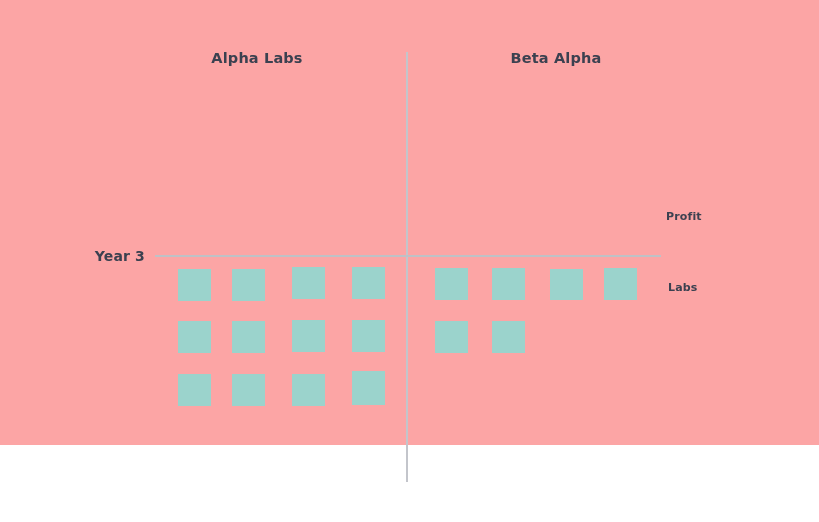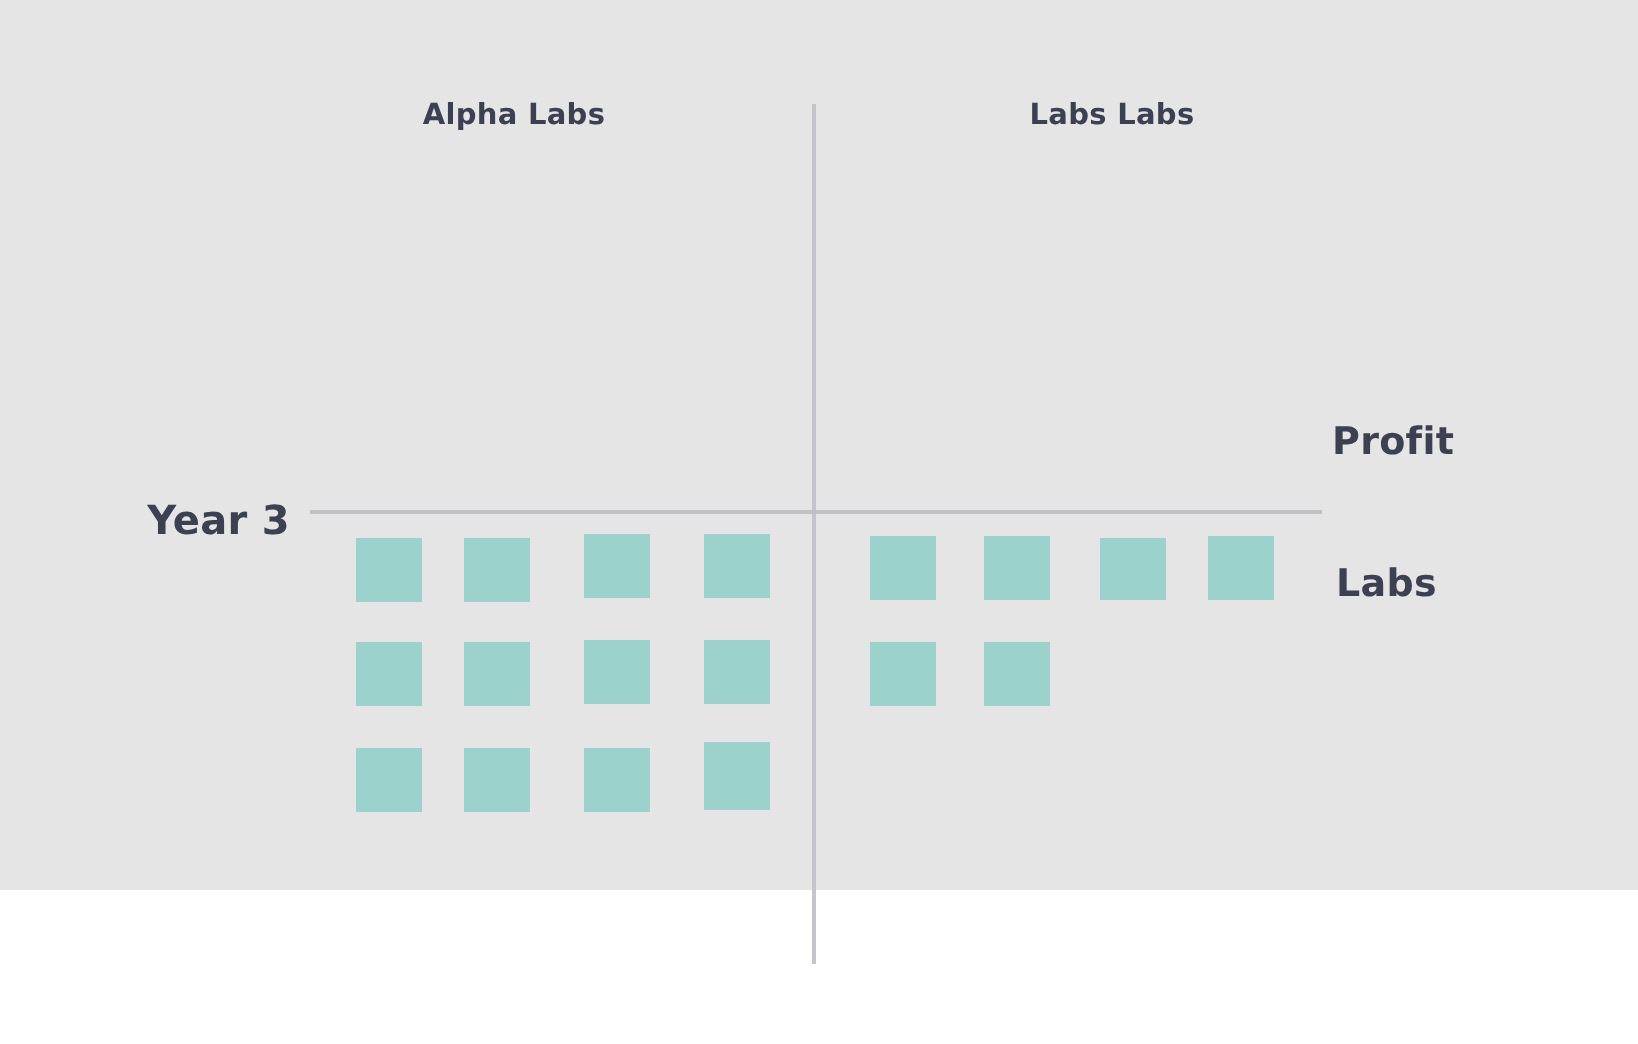--- a/index.html
+++ b/index.html
@@ -10,21 +10,21 @@
     width: 819px;
     height: 522px;
     background: #ffffff;
     font-family: "DejaVu Sans", "Liberation Sans", sans-serif;
     overflow: hidden;
   }
   #quadrant-chart {
     position: relative;
     width: 819px;
     height: 445px;
-    background: #e5e5e5;
+    background: #fca5a5;
     text-decoration: underline;
   }
 
   
   .axis-vertical {
     position: absolute;
     background: #c3c5cb;
   }
   .axis-horizontal {
     position: absolute;
@@ -38,45 +38,45 @@
     font-weight: bold;
     font-size: 14.5px;
     letter-spacing: 0.15px;
     white-space: nowrap;
   }
   .label-col-header {
     font-size: 14.5px;
     text-align: center;
   }
   .label-axis-left {
-    font-size: 20px;
+    font-size: 14px;
     text-align: right;
   }
   .label-axis-right {
-    font-size: 19px;
+    font-size: 11px;
     text-align: left;
   }
 
   
   .unit-square {
     position: absolute;
   }
 </style>
 </head>
 <body>
 
 <div id="quadrant-chart">
 
   <div class="axis-vertical" style="left: 406px; top: 52px; width: 2px; height: 430px; background: rgb(195, 197, 203);"></div>
 
   <div class="axis-horizontal" style="left: 155px; top: 255px; width: 506px; height: 2px; background: rgb(191, 193, 198);"></div>
 
   <div class="label label-col-header" style="left: 182px; top: 50px; width: 150px; color: rgb(59, 65, 80);">Alpha Labs</div>
 
-  <div class="label label-col-header" style="left: 481px; top: 50px; width: 150px; color: rgb(59, 65, 80);">Labs Labs</div>
+  <div class="label label-col-header" style="left: 481px; top: 50px; width: 150px; color: rgb(59, 65, 80);">Beta Alpha</div>
 
   <div class="label label-axis-left" style="left: 30px; top: 248px; width: 115px; color: rgb(59, 65, 80);">Year 3</div>
 
   <div class="label label-axis-right" style="left: 666px; top: 210px; color: rgb(59, 65, 80);">Profit</div>
 
   <div class="label label-axis-right" style="left: 668px; top: 281px; color: rgb(59, 65, 80);">Labs</div>
 
   <div id="units-layer">
       <div class="unit-square" style="left: 178px; top: 269px; width: 33px; height: 32px; background: rgb(155, 211, 204);"></div>
       <div class="unit-square" style="left: 232px; top: 269px; width: 33px; height: 32px; background: rgb(155, 211, 204);"></div>

